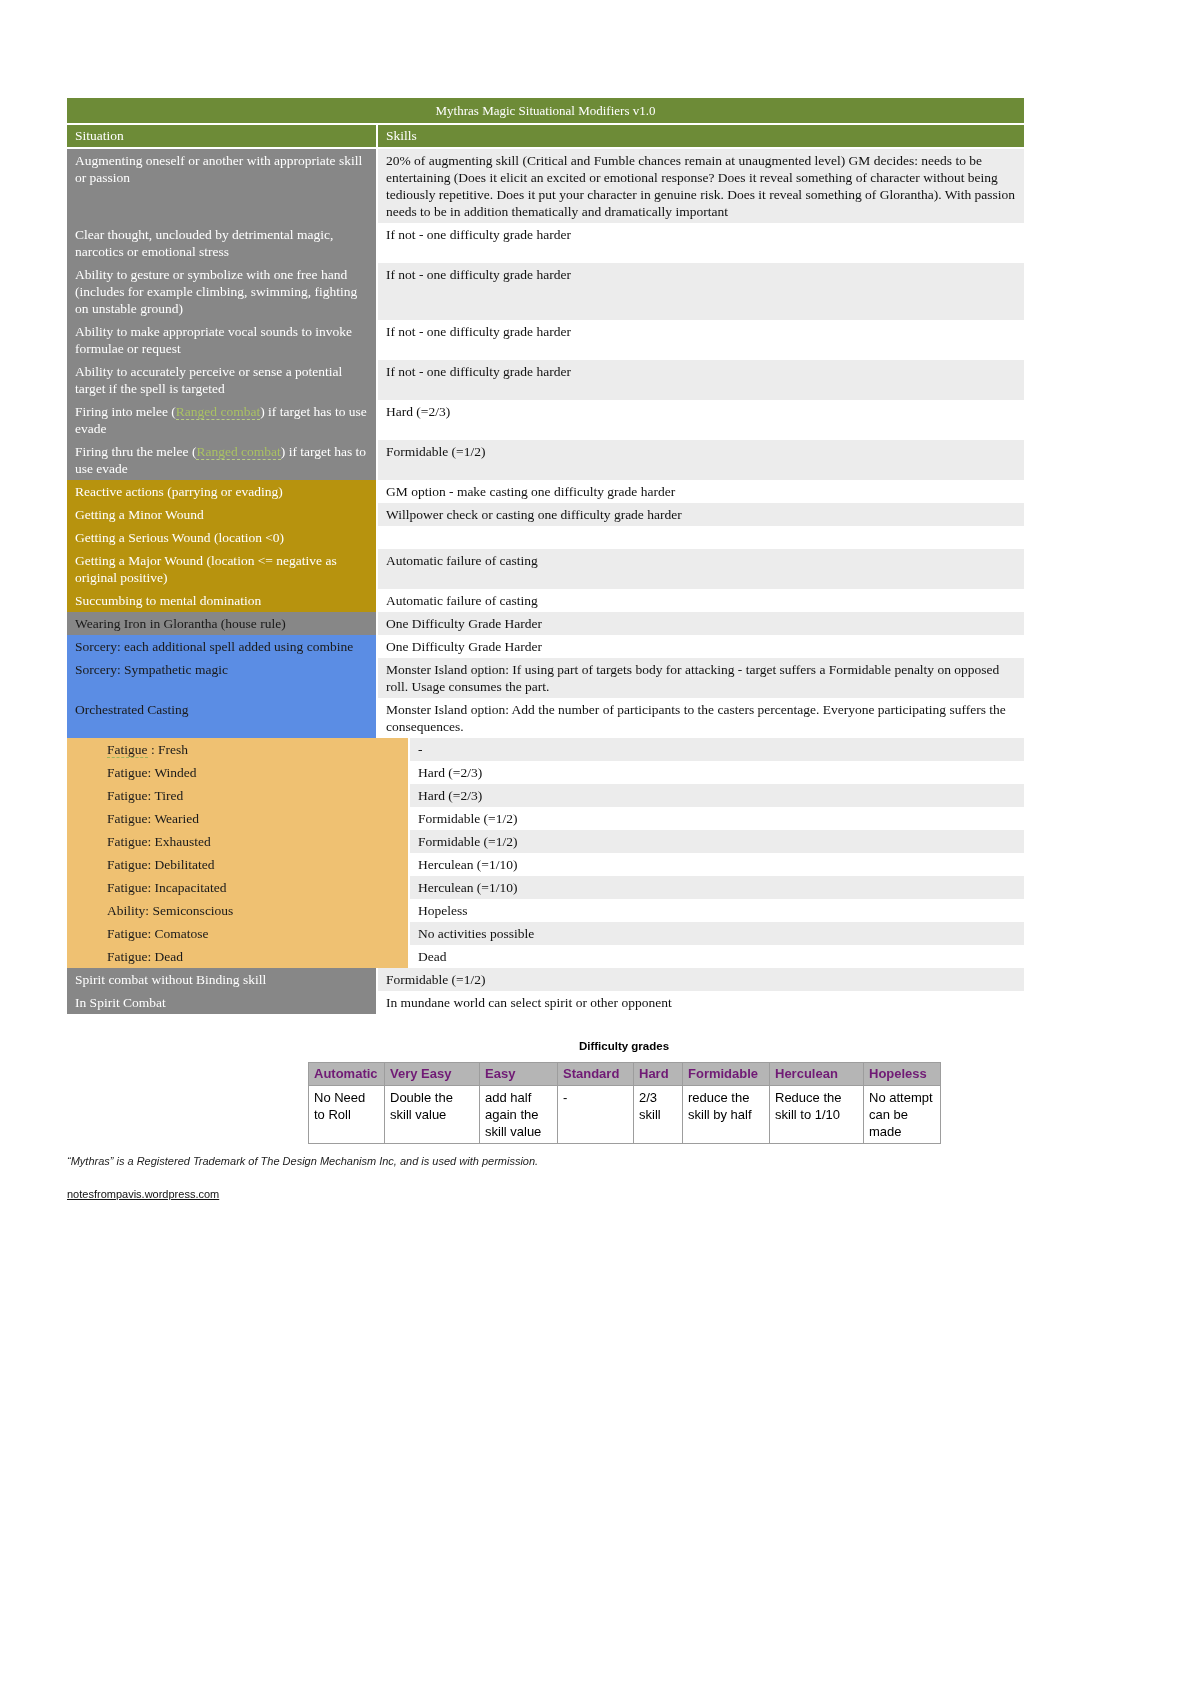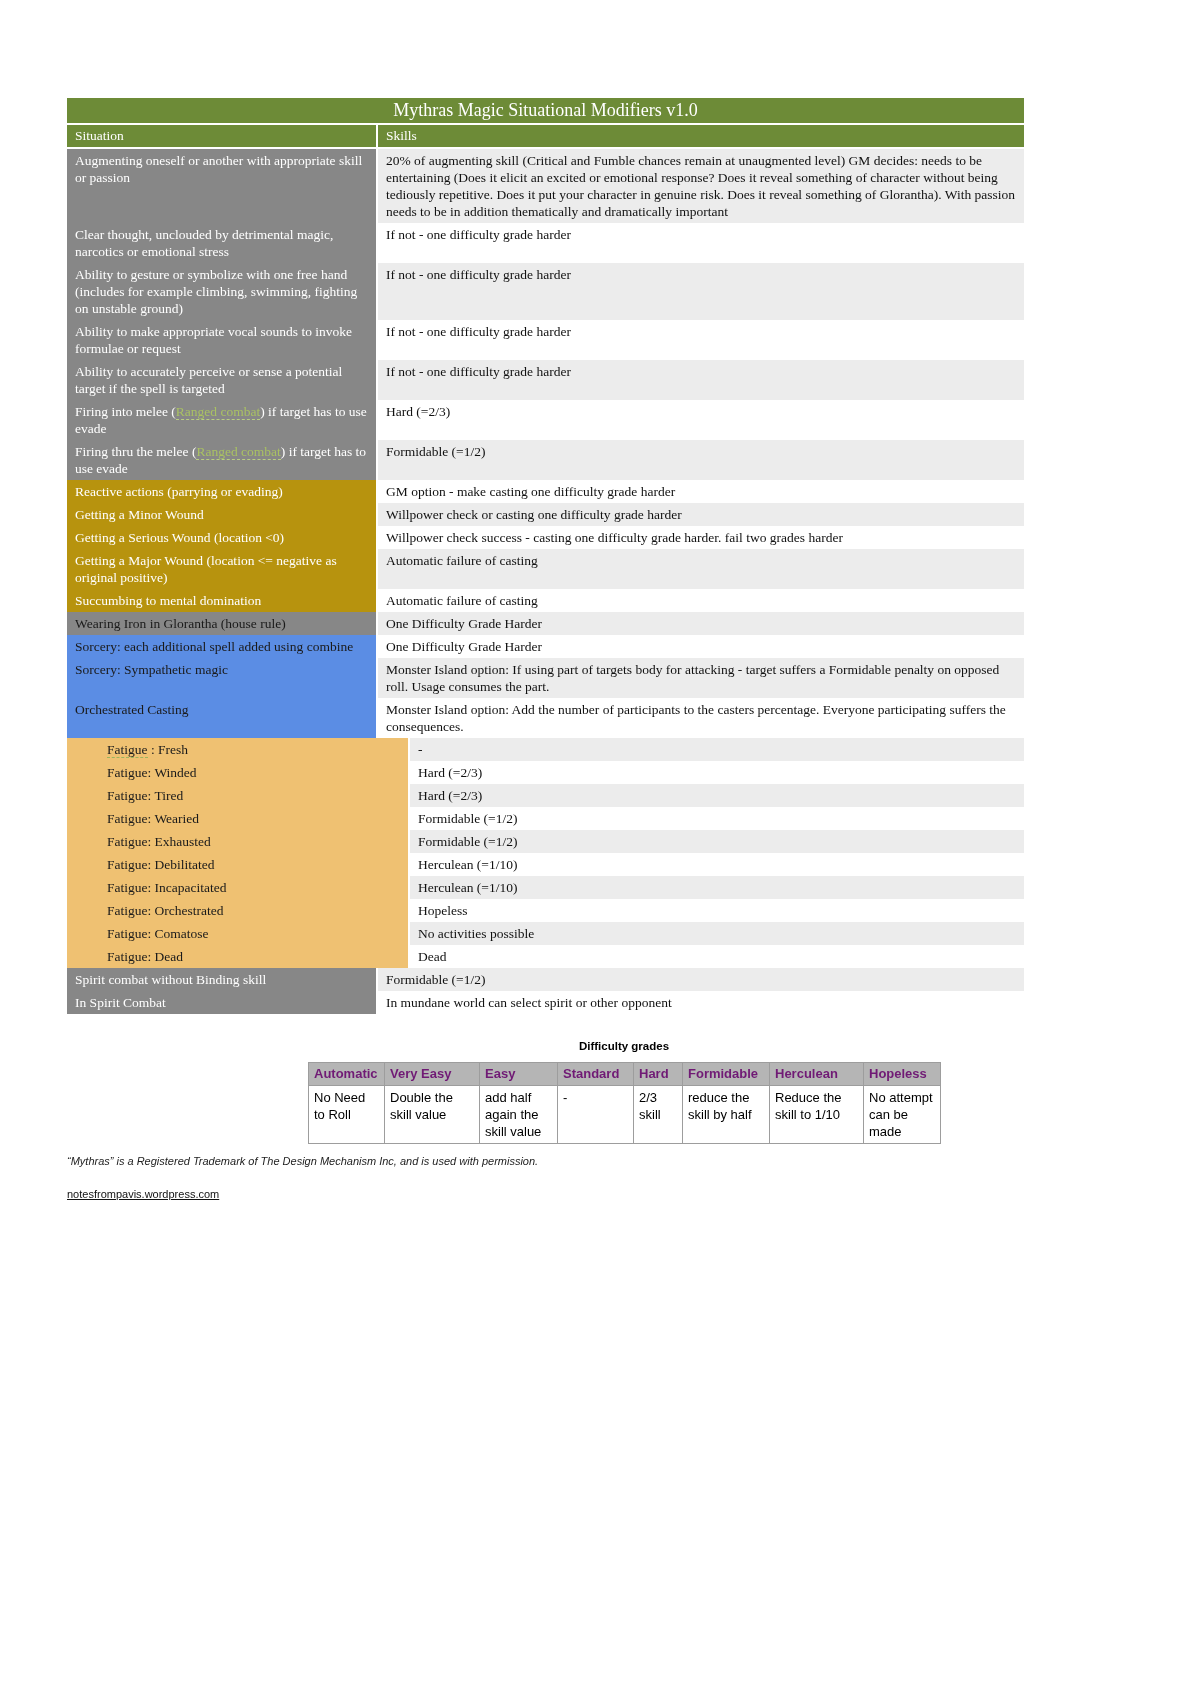--- a/index.html
+++ b/index.html
@@ -7,21 +7,21 @@
     width:1190px;height:1683px;background:#ffffff;overflow:hidden;
     font-family:"Liberation Serif", serif;
     -webkit-font-smoothing:antialiased;
   }
   .page{margin:98px 0 0 67px;width:957px;}
 
   
   .main{display:flex;flex-direction:column;gap:2px;}
   .titlebar{
     background:var(--green);color:#ffffff;text-align:center;
-    font-size:18px;padding:4px 6px;line-height:17px;
+    font-size:13px;padding:4px 6px;line-height:17px;
   }
   .hdr{display:flex;gap:2px;}
   .hdr .cell{background:var(--green);color:#ffffff;font-size:13.5px;padding:3px 8px;line-height:16px;}
   .hdr .c1{flex:0 0 293px;}
   .hdr .c2{flex:1;}
 
   .row{display:flex;gap:2px;}
   .sit{
     flex:0 0 293px;padding:3px 8px;font-size:13.5px;line-height:17px;
   }
@@ -114,21 +114,20 @@
     <div class="skl">GM option - make casting one difficulty grade harder</div>
   </div>
 
   <div class="row c-gold t-light">
     <div class="sit"><span>Getting a Minor Wound</span></div>
     <div class="skl">Willpower check or casting one difficulty grade harder</div>
   </div>
 
   <div class="row c-gold t-light">
     <div class="sit"><span>Getting a Serious Wound (location &lt;0)</span></div>
-    <div class="skl">Willpower check success - casting one difficulty grade harder. fail two grades harder</div>
   </div>
 
   <div class="row c-gold t-light">
     <div class="sit"><span>Getting a Major Wound (location &lt;= negative as original positive)</span></div>
     <div class="skl">Automatic failure of casting</div>
   </div>
 
   <div class="row c-gold t-light">
     <div class="sit"><span>Succumbing to mental domination</span></div>
     <div class="skl">Automatic failure of casting</div>
@@ -184,21 +183,21 @@
     <div class="sit"><span>Fatigue: Debilitated</span></div>
     <div class="skl">Herculean (=1/10)</div>
   </div>
 
   <div class="row c-tan t-dark">
     <div class="sit"><span>Fatigue: Incapacitated</span></div>
     <div class="skl">Herculean (=1/10)</div>
   </div>
 
   <div class="row c-tan t-dark">
-    <div class="sit"><span>Fatigue: Orchestrated</span></div>
+    <div class="sit"><span>Ability: Semiconscious</span></div>
     <div class="skl">Hopeless</div>
   </div>
 
   <div class="row c-tan t-dark">
     <div class="sit"><span>Fatigue: Comatose</span></div>
     <div class="skl">No activities possible</div>
   </div>
 
   <div class="row c-tan t-dark">
     <div class="sit"><span>Fatigue: Dead</span></div>

